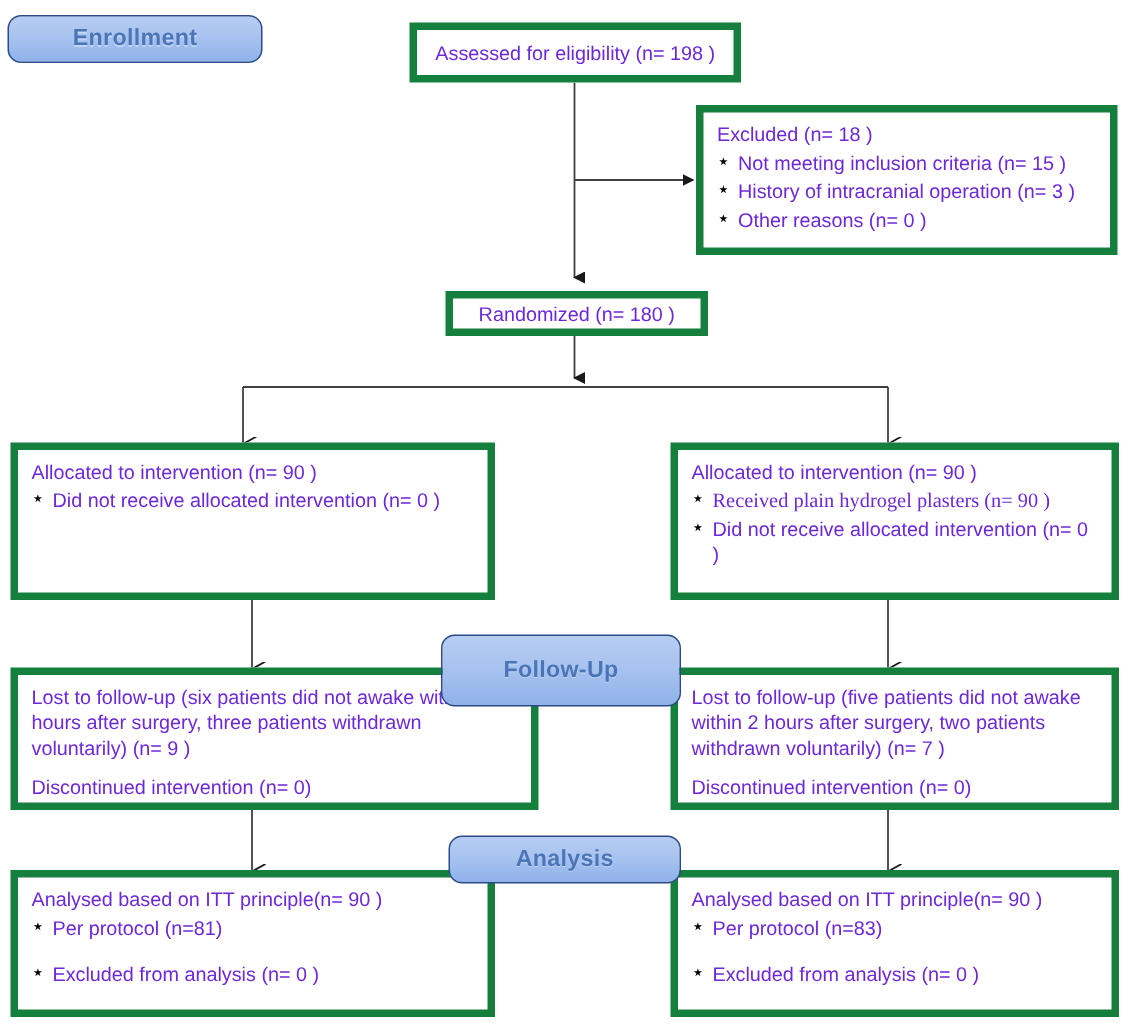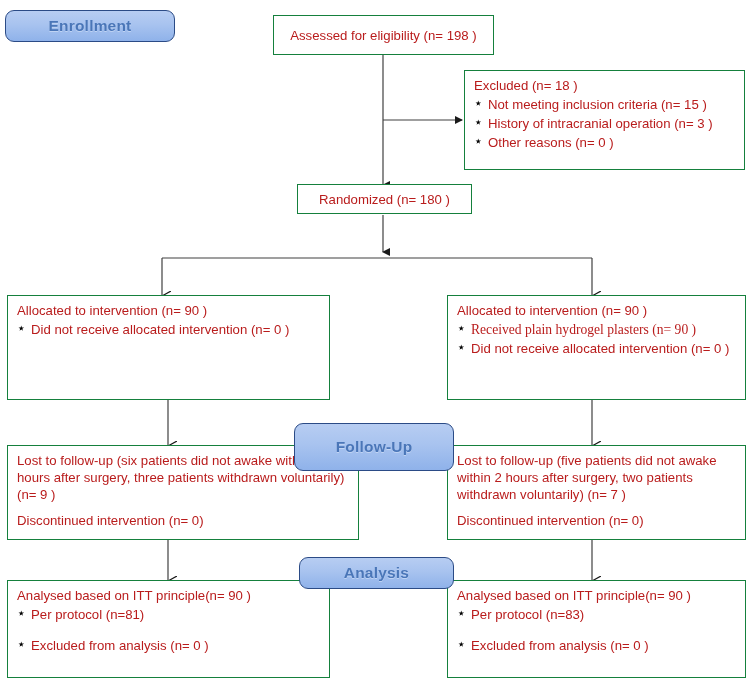--- a/index.html
+++ b/index.html
@@ -20,23 +20,23 @@
     position: absolute;
     left: 0;
     top: 0;
     width: 753px;
     height: 684px;
     pointer-events: none;
   }
   .box {
     position: absolute;
     box-sizing: border-box;
-    border: 1px solid #15803d;
+    border: 5px solid #15803d;
     background: #ffffff;
-    color: #b91c1c;
+    color: #6d28d9;
     font-size: 13.2px;
     line-height: 17px;
     padding: 6px 8px 6px 9px;
   }
   .box.center {
     display: flex;
     align-items: center;
     justify-content: center;
     padding: 0;
   }
@@ -134,21 +134,21 @@
 
   <div class="box" style="left:464px; top:70px; width:281px; height:100px;">
     <span class="title">Excluded  (n= 18 )</span>
     <ul>
       <li>Not meeting inclusion criteria (n= 15 )</li>
       <li>History of intracranial operation (n= 3 )</li>
       <li>Other reasons (n= 0 )</li>
     </ul>
   </div>
 
-  <div class="box center" style="left:297px; top:184px; width:175px; height:30px;">
+  <div class="box center" style="left:297px; top:194px; width:175px; height:30px;">
     <span class="title">Randomized (n= 180 )</span>
   </div>
 
   <div class="box" style="left:7px; top:295px; width:323px; height:105px;">
     <span class="title">Allocated to intervention (n= 90 )</span>
     <ul>
       <li>Did not receive allocated intervention (n= 0 )</li>
     </ul>
   </div>
 

